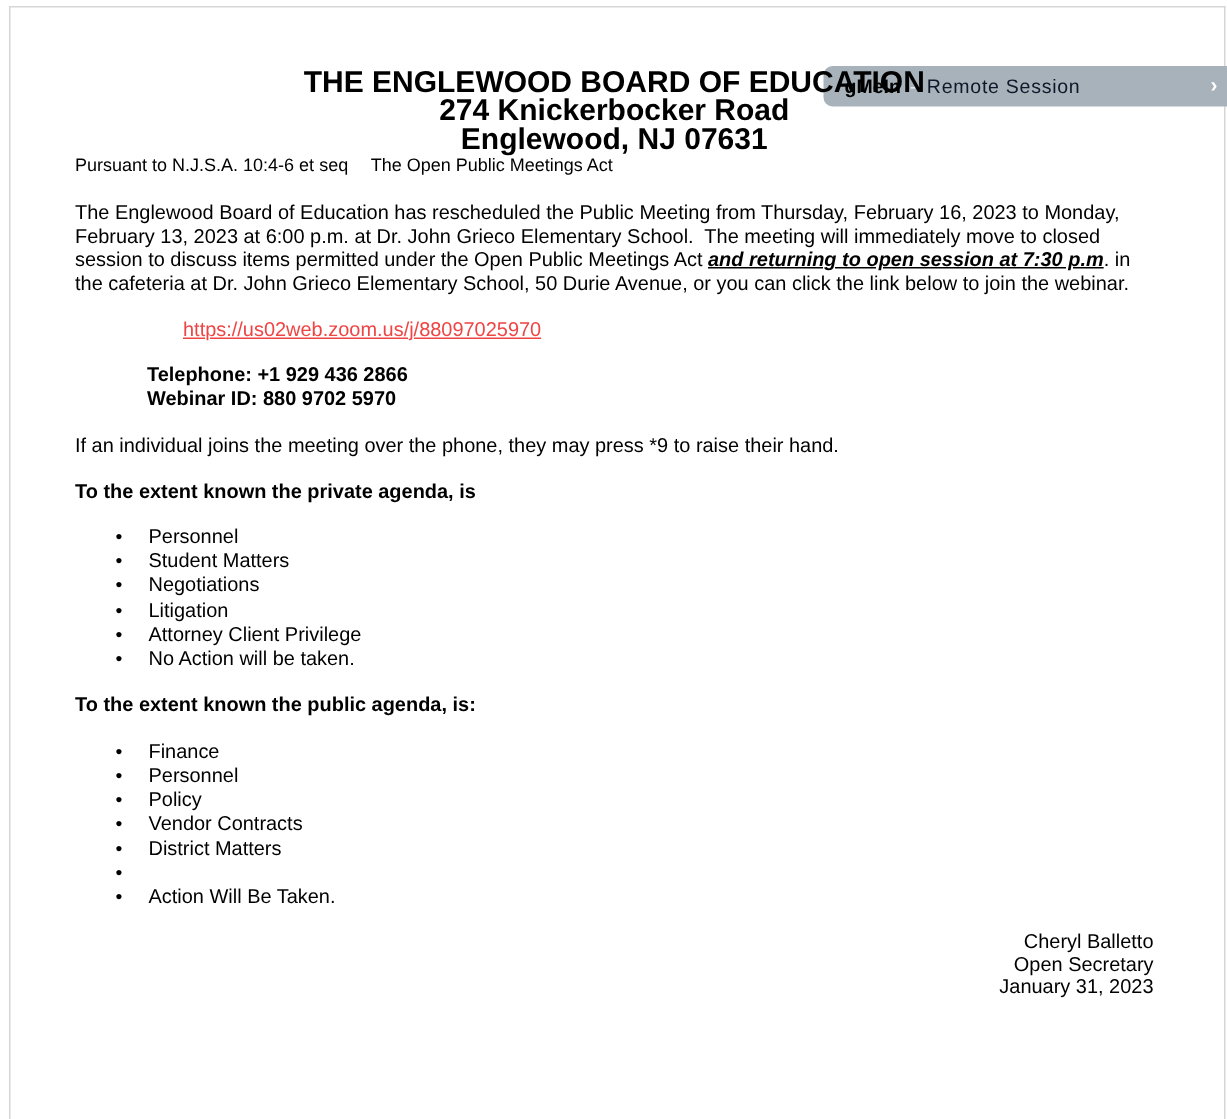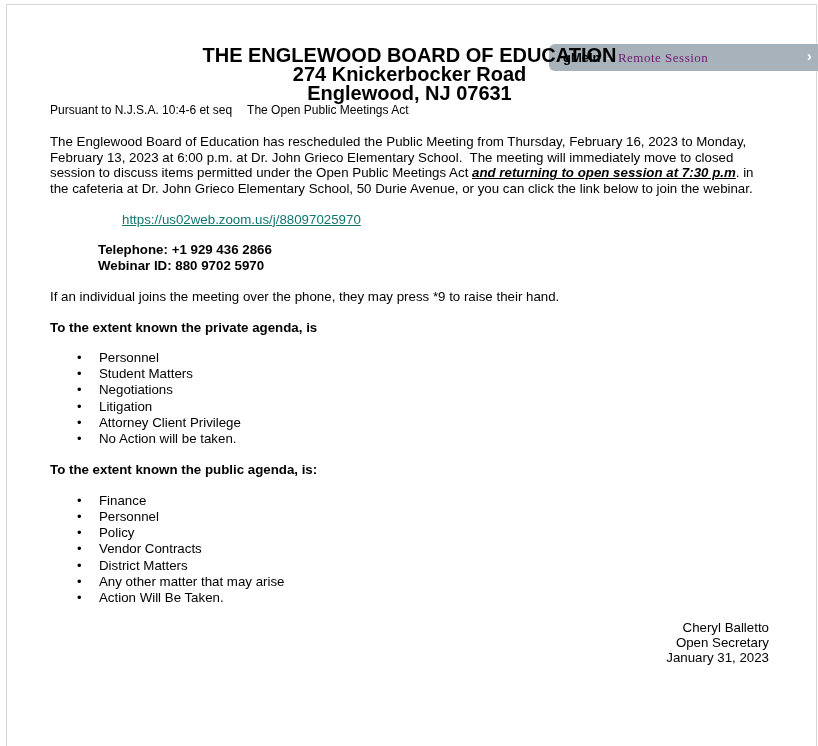--- a/index.html
+++ b/index.html
@@ -16,38 +16,38 @@
   .letterhead { margin-top:41px; text-align:center; font-weight:bold;
                 font-size:20px; line-height:19px; position:relative; z-index:2; }
 
   
   .rs-banner { position:absolute; left:549px; top:44px; width:281px; height:27px;
                background:#a7b2ba; border-radius:6px; z-index:1;
                display:flex; align-items:center; padding-left:14px;
                font-size:13px; white-space:nowrap; }
   .rs-brand { color:#000000; font-weight:bold; }
   .rs-sep   { color:#e4eaee; margin:0 7px 0 6px; }
-  .rs-label { color:#701a75; letter-spacing:0.5px;font-family:Liberation Serif, serif; }
+  .rs-label { color:#0f172a; letter-spacing:0.5px; }
   .rs-chevron { position:absolute; left:258px; top:4px; color:#ffffff;
                 font-size:14px; font-weight:bold; }
 
   
   .doc-title { margin-top:26px; text-align:center; font-weight:bold;
                font-size:24px; line-height:29px; letter-spacing:0.2px; }
   .doc-title .it { font-style:italic; }
   .doc-subtitle { font-weight:normal; font-size:12px; line-height:15px; }
   .doc-subtitle .gap { margin-left:15px; }
 
   
   .body-text { font-size:13.3px; line-height:15.7px; }
   .para { margin-top:16px; }
   .para .em { font-weight:bold; font-style:italic; text-decoration:underline; }
   .indent { margin-left:48px; }
   .zoom-link-row { margin-top:15px; line-height:16px; }
-  .zoom-link-row a { color:#0f766e; text-decoration:underline;padding-left:24px; }
+  .zoom-link-row a { color:#ef4444; text-decoration:underline;padding-left:24px; }
   .phone-block { margin-top:14px; font-weight:bold; line-height:16px; }
   .press9 { margin-top:15px; line-height:16px; }
   .agenda-intro { line-height:16px;font-weight:bold; }
   .private-intro { margin-top:15px; }
   .public-intro { margin-top:14px; }
 
   ul.agenda { list-style:none; margin-top:14px; }
   ul.agenda.second { margin-top:15px; }
   ul.agenda li { display:flex; line-height:16.3px; }
   ul.agenda .dot { width:22px; margin-left:27px; font-size:13px; }
@@ -135,21 +135,20 @@
         <li>
           <span class="dot">•</span>
           <span>Vendor Contracts</span>
         </li>
         <li>
           <span class="dot">•</span>
           <span>District Matters</span>
         </li>
         <li>
           <span class="dot">•</span>
-          <span>Any other matter that may arise</span>
         </li>
         <li>
           <span class="dot">•</span>
           <span>Action Will Be Taken.</span>
         </li>
       </ul>
 
     <div class="sig body-text">
       <div>Cheryl Balletto</div>
       <div>Open Secretary</div>

